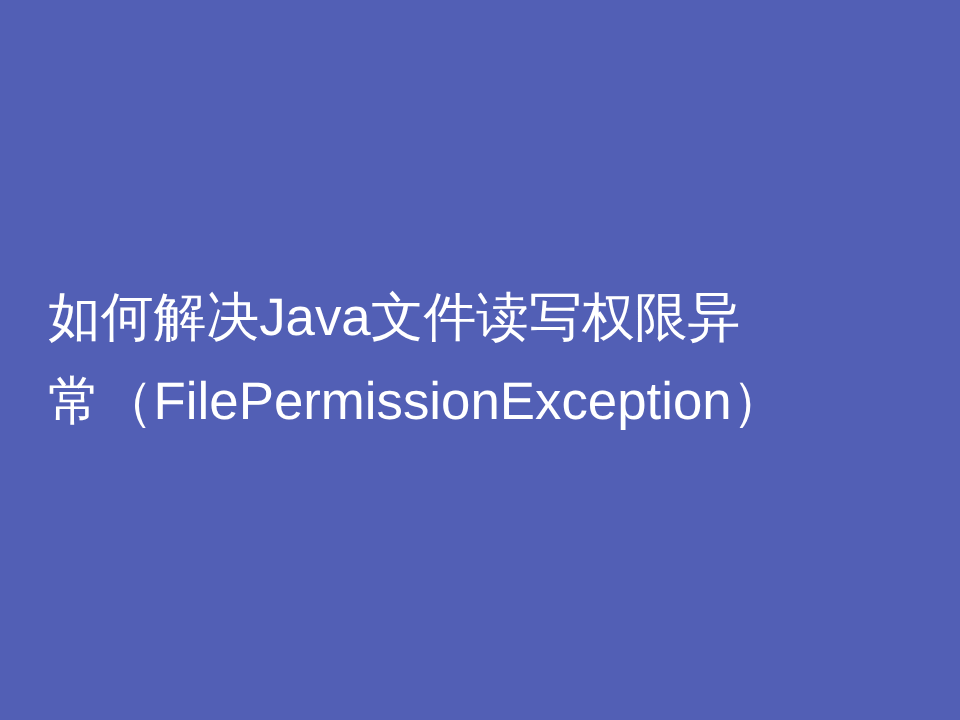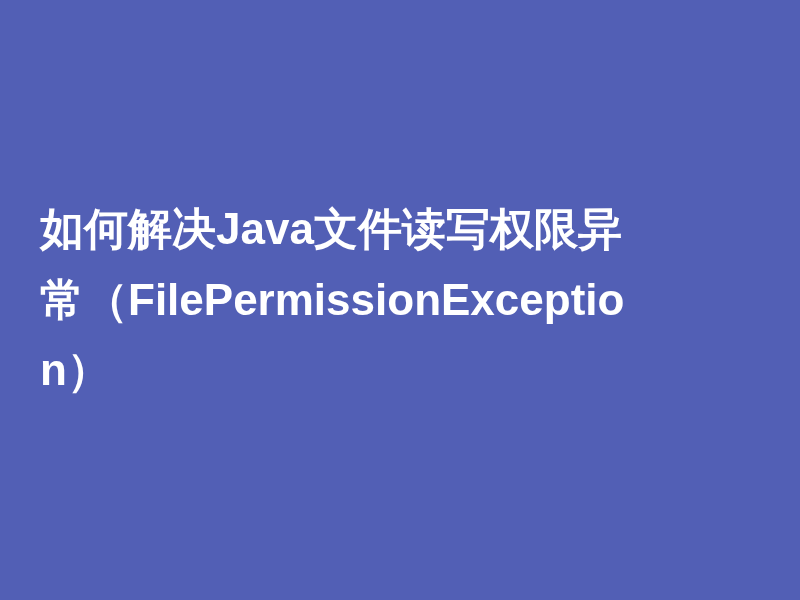--- a/index.html
+++ b/index.html
@@ -13,21 +13,21 @@
     background: #525FB5;
     display: flex;
     align-items: center;
     padding-left: 40px;
     padding-right: 40px;
   }
   .heading {
     color: #ffffff;
     font-family: "Microsoft YaHei", "PingFang SC", "Hiragino Sans GB", sans-serif;
     font-size: 44px;
-    font-weight: 700;
+    font-weight: 400;
     line-height: 1.6;
     word-break: break-all;
     max-width: 620px;
   }
 </style>
 </head>
 <body>
 
 <h1 class="heading">如何解决Java文件读写权限异常（FilePermissionException）</h1>
 

